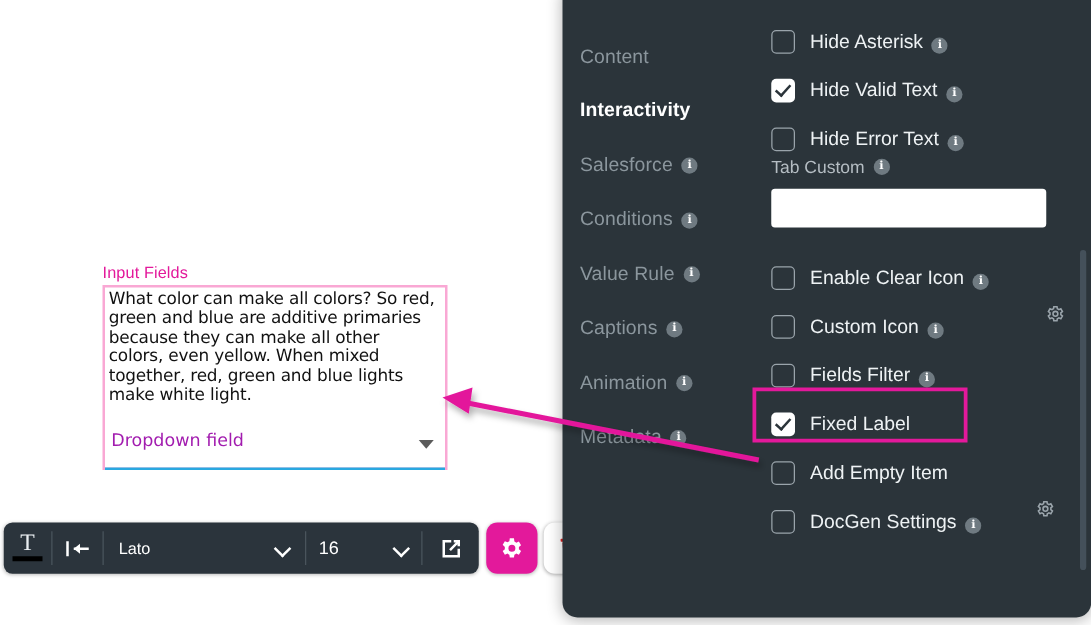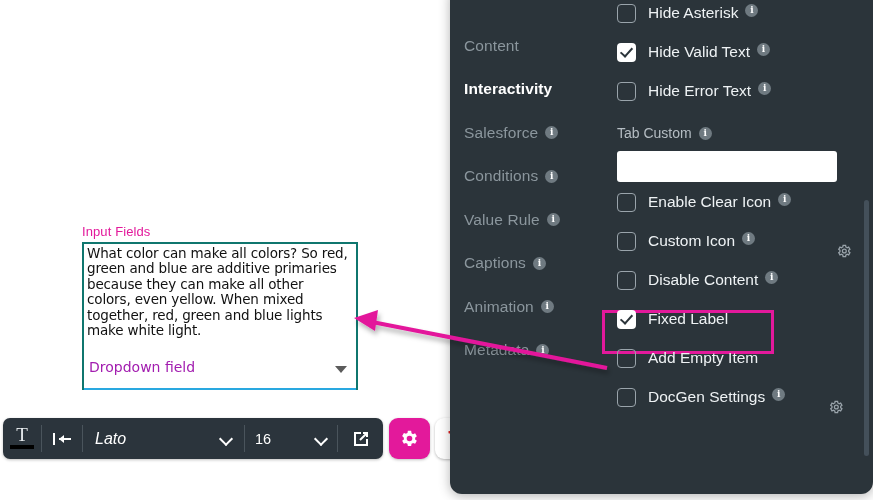--- a/index.html
+++ b/index.html
@@ -6,29 +6,29 @@
   body{
     width:873px;height:500px;overflow:hidden;position:relative;
     background:#ffffff;
     font-family:"Liberation Sans", sans-serif;
     -webkit-font-smoothing:antialiased;
   }
 
   
   #canvas{position:absolute;left:0;top:0;width:450px;height:500px;background:#fff;}
 
-  #input-fields-group{position:absolute;left:82px;top:224px;width:276px;}
+  #input-fields-group{position:absolute;left:82px;top:210px;width:276px;}
   #input-fields-label{
     font-size:13px;color:#e3199b;letter-spacing:.1px;line-height:16px;
     padding-bottom:2px;
   }
   #field-box{
     position:relative;box-sizing:border-box;
     width:276px;height:148px;background:#ffffff;
-    border:2px solid #0f766e;
+    border:2px solid #f9a8d4;
   }
   #field-text{
     position:absolute;left:3px;top:2px;right:6px;
     font-size:13.5px;line-height:15.4px;color:#111;
     font-family:"DejaVu Sans", sans-serif;
     letter-spacing:-0.15px;
   }
   #dropdown-row{
     position:absolute;left:3px;right:3px;bottom:4px;height:26px;
   }
@@ -62,21 +62,21 @@
     color:#fff;position:relative;
   }
   .tb-sep{width:1px;background:#4a545c;margin:7px 0;}
   #tb-text-icon{width:38px;}
   #tb-text-icon .tglyph{
     font-family:"Liberation Serif", serif;font-size:19px;line-height:14px;
     color:#e9edf0;display:block;text-align:center;
   }
   #tb-text-icon .tbar{display:block;width:24px;height:4px;background:#000;margin:3px auto 0;}
   #tb-indent-icon{width:40px;}
-  #tb-font{width:137px;padding:0 12px;justify-content:space-between;font-size:16px;font-style:italic;}
+  #tb-font{width:137px;padding:0 12px;justify-content:space-between;font-size:13px;}
   #tb-size{width:72px;padding:0 10px;justify-content:space-between;font-size:14.5px;gap:24px;}
   #tb-link{width:45px;}
   .chev{width:11px;height:11px;position:relative;flex:none;}
   .chev:before{
     content:"";position:absolute;left:0;top:1px;width:8px;height:8px;
     border-right:2.2px solid #fff;border-bottom:2.2px solid #fff;
     transform:rotate(45deg);
   }
   #tb-gear-btn{
     width:41px;height:41px;margin-left:6px;border-radius:9px;background:#e3199b;
@@ -111,21 +111,21 @@
   .info{
     display:inline-flex;align-items:center;justify-content:center;
     width:13px;height:13px;border-radius:50%;background:#6f7a81;
     color:#fff;font-size:9px;font-weight:bold;line-height:13px;
     margin-left:7px;flex:none;font-family:"DejaVu Serif", serif;
   }
 
   
   #options{flex:1;position:relative;padding-top:4px;}
   .opt{
-    height:39px;display:flex;align-items:flex-start;padding-left:11px;position:relative;
+    height:39px;display:flex;align-items:flex-end;padding-left:11px;position:relative;
   }
   .cb{
     width:19px;height:19px;border-radius:4px;flex:none;margin-right:12px;
     box-sizing:border-box;
   }
   .cb.off{border:1.6px solid #9aa4ab;background:transparent;}
   .cb.on{background:#ffffff;position:relative;}
   .cb.on:after{
     content:"";position:absolute;left:5.5px;top:2px;width:5px;height:10px;
     border-right:2.4px solid #2b343a;border-bottom:2.4px solid #2b343a;
@@ -315,21 +315,21 @@
         <span class="gear-right">
           <svg width="16" height="16" viewBox="0 0 24 24">
             <path fill="none" stroke="#9aa4ab" stroke-width="1.9" d="M19 13.1a7.4 7.4 0 0 0 0-2.2l1.9-1.5-1.9-3.3-2.3 1a7.3 7.3 0 0 0-1.9-1.1L14.4 3.6h-3.8L10.2 6a7.3 7.3 0 0 0-1.9 1.1l-2.3-1L4.1 9.4 6 10.9a7.4 7.4 0 0 0 0 2.2l-1.9 1.5 1.9 3.3 2.3-1a7.3 7.3 0 0 0 1.9 1.1l.4 2.4h3.8l.4-2.4a7.3 7.3 0 0 0 1.9-1.1l2.3 1 1.9-3.3Z"></path>
             <circle cx="12.5" cy="12" r="2.9" fill="none" stroke="#9aa4ab" stroke-width="1.9"></circle>
           </svg>
         </span>
       </div>
 
       <div class="opt">
         <span class="cb off"></span>
-        <span class="opt-label">Disable Content</span>
+        <span class="opt-label">Fields Filter</span>
         <span class="info">i</span>
       </div>
 
       <div class="opt">
         <span id="fixed-label-highlight"></span>
         <span class="cb on"></span>
         <span class="opt-label">Fixed Label</span>
       </div>
 
       <div class="opt">

